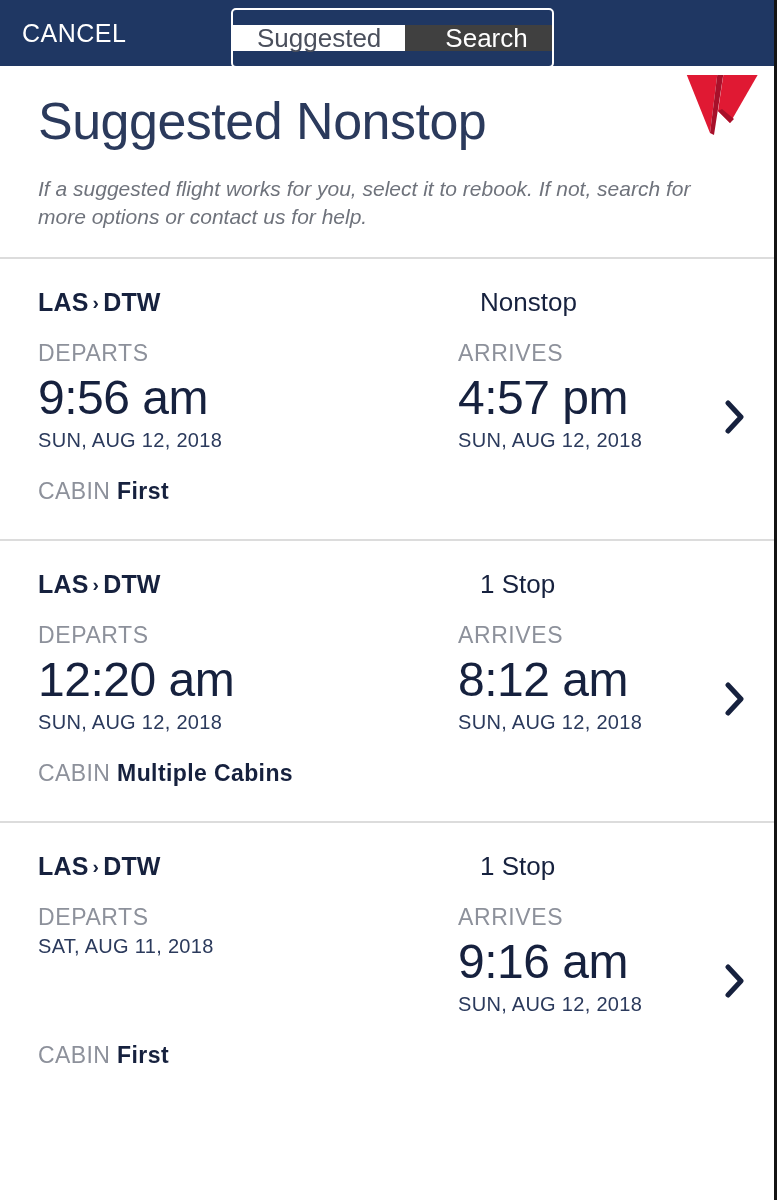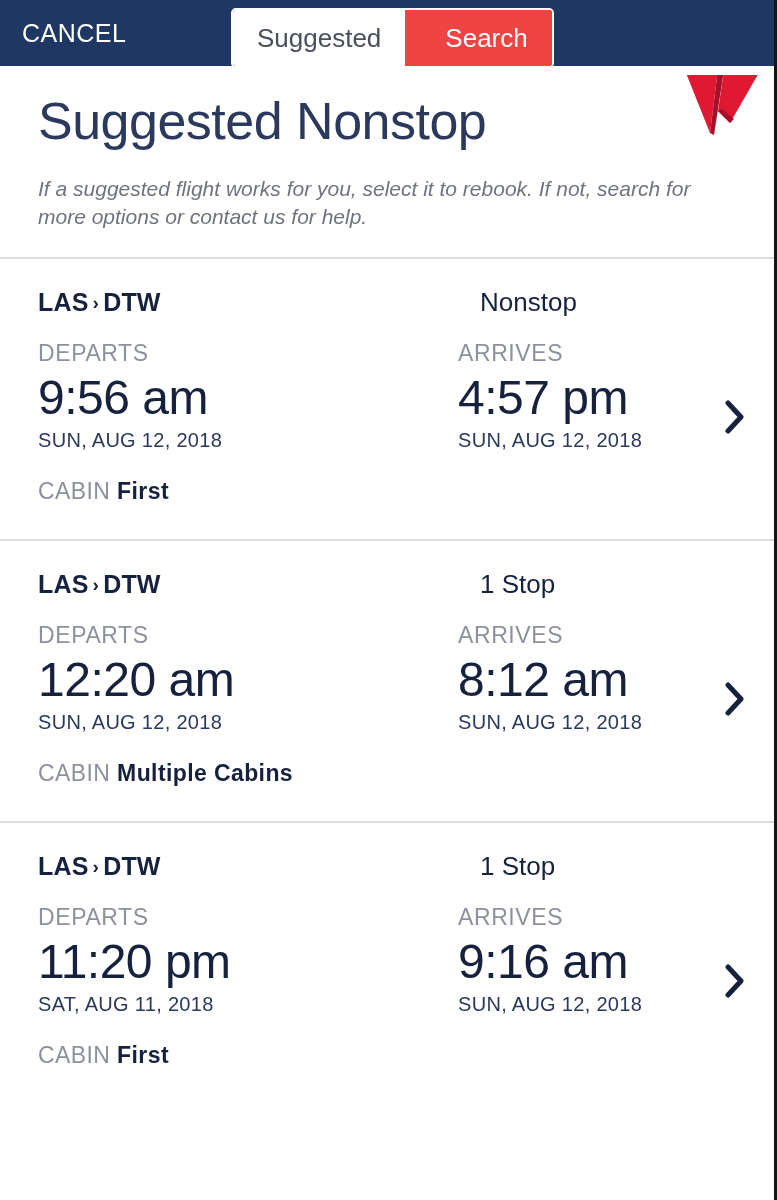--- a/index.html
+++ b/index.html
@@ -51,39 +51,40 @@
   .segmented {
     position: absolute;
     left: 231px;
     top: 8px;
     display: flex;
     height: 56px;
     border: 2px solid #ffffff;
     border-radius: 5px;
     overflow: hidden;
     background: #1f3763;
+    align-items: center;
   }
   .seg-item {
     display: flex;
     align-items: center;
     justify-content: center;
     padding: 0 24px;
     font-size: 26px;
     line-height: 1;
     cursor: pointer;
     box-sizing: border-box;
     font-family: "Liberation Sans", sans-serif;
     white-space: nowrap;
   }
   .seg-item.active {
     background: #ffffff;
     color: #4a4f5c;
   }
   .seg-item.inactive {
-    background: #ef4444;
+    background: #404040;
     color: #ffffff;
     padding-left: 40px;
   }
 
   
   .delta-logo {
     position: absolute;
     right: 6px;
     top: 75px;
     width: 104px;
@@ -307,21 +308,20 @@
     <div class="card-row-top">
       <div class="route">
         <span>LAS</span><span class="sep">›</span><span>DTW</span>
       </div>
       <div class="stops">1 Stop</div>
     </div>
 
     <div class="card-cols">
       <div class="col">
         <div class="col-label">DEPARTS</div>
-        <div class="col-time">11:20 pm</div>
         <div class="col-date">SAT, AUG 11, 2018</div>
       </div>
       <div class="col arr">
         <div class="col-label">ARRIVES</div>
         <div class="col-time">9:16 am</div>
         <div class="col-date">SUN, AUG 12, 2018</div>
       </div>
     </div>
 
     <div class="cabin-line">

